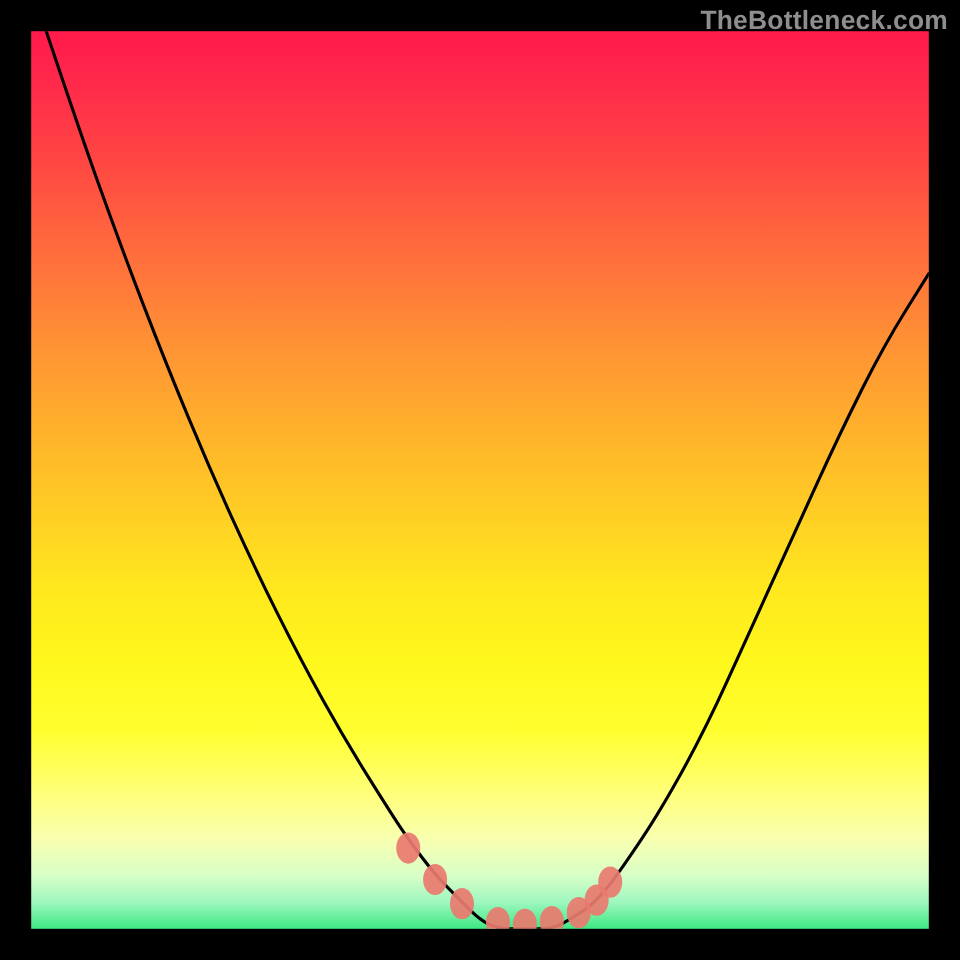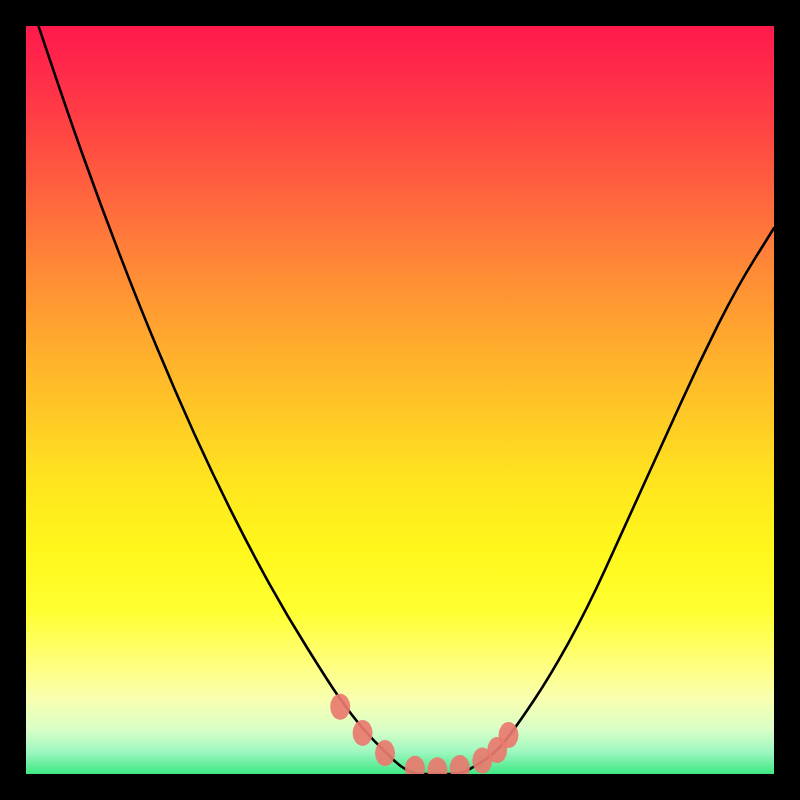--- a/index.html
+++ b/index.html
@@ -74,13 +74,14 @@
         <ellipse cx="359.0" cy="727.1" rx="10" ry="13" fill="#e97a6f" fill-opacity="0.92"></ellipse>
         <ellipse cx="389.0" cy="742.8" rx="10" ry="13" fill="#e97a6f" fill-opacity="0.92"></ellipse>
         <ellipse cx="411.4" cy="744.3" rx="10" ry="13" fill="#e97a6f" fill-opacity="0.92"></ellipse>
         <ellipse cx="433.8" cy="742.0" rx="10" ry="13" fill="#e97a6f" fill-opacity="0.92"></ellipse>
         <ellipse cx="456.3" cy="734.5" rx="10" ry="13" fill="#e97a6f" fill-opacity="0.92"></ellipse>
         <ellipse cx="471.2" cy="724.1" rx="10" ry="13" fill="#e97a6f" fill-opacity="0.92"></ellipse>
         <ellipse cx="482.5" cy="709.1" rx="10" ry="13" fill="#e97a6f" fill-opacity="0.92"></ellipse>
       </g>
   </svg>
 
+  <div class="watermark">TheBottleneck.com</div>
 </div>
 
 </body></html>

